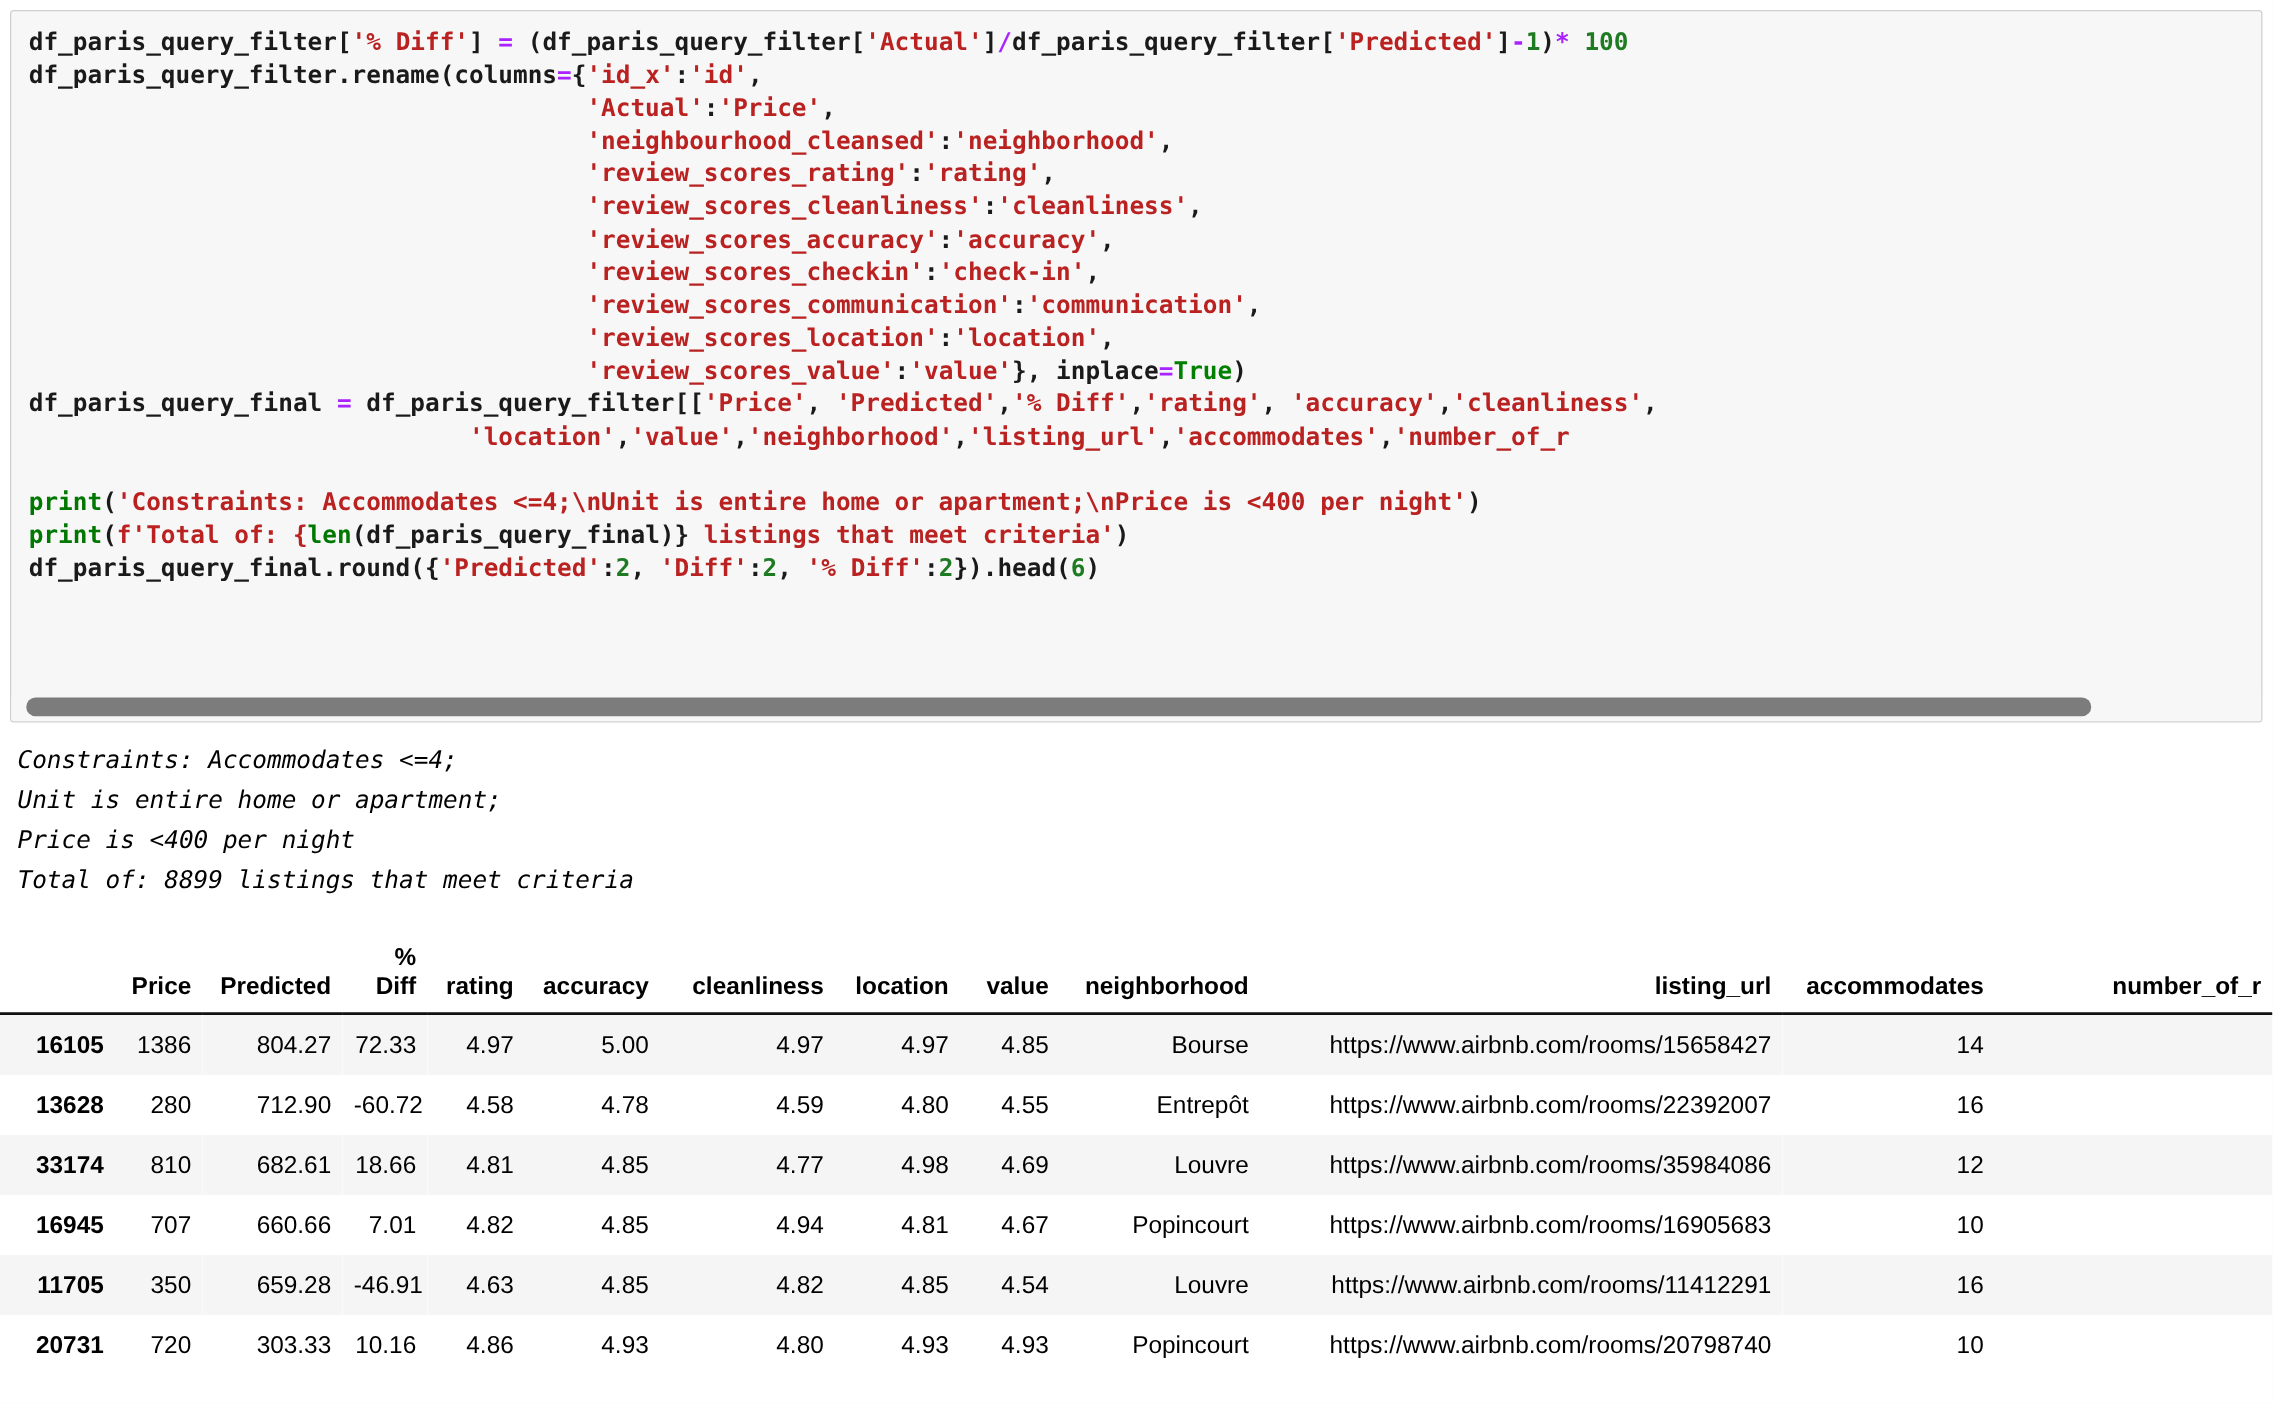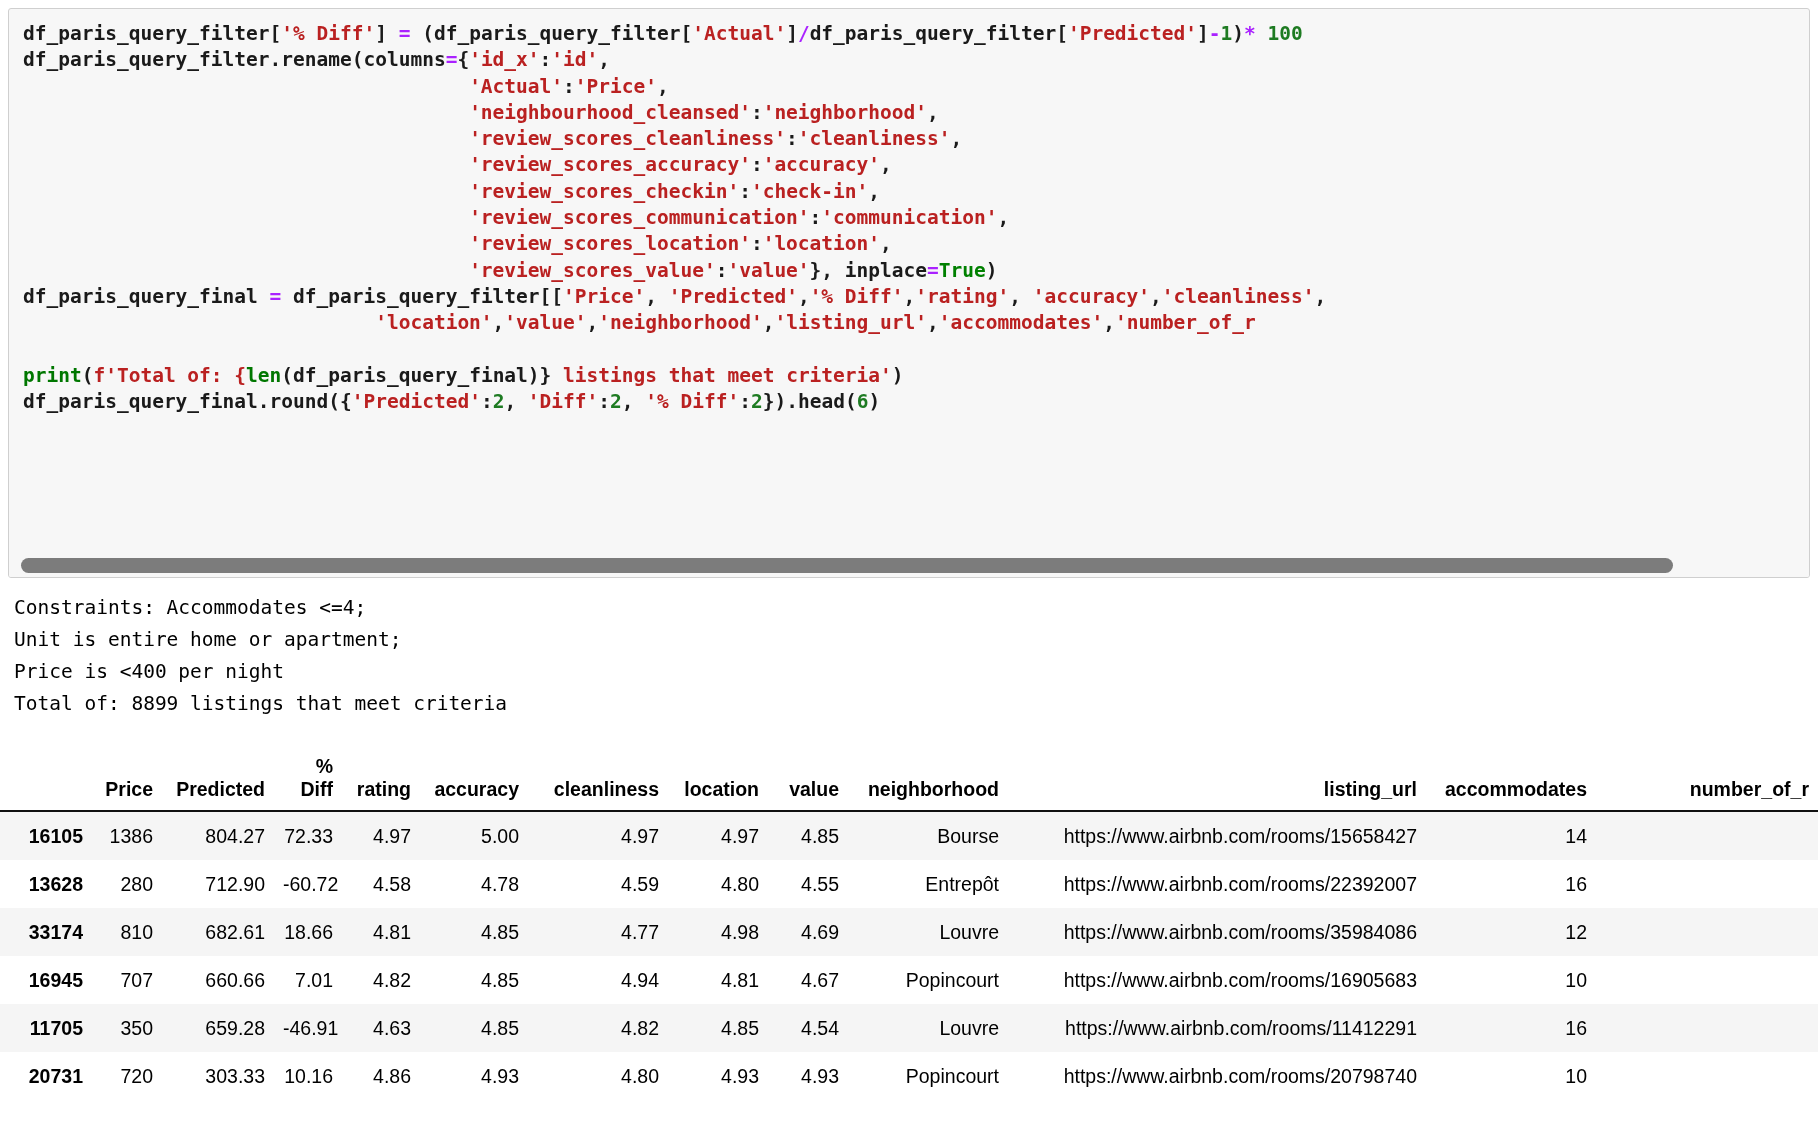--- a/index.html
+++ b/index.html
@@ -64,20 +64,21 @@
     position: absolute;
     left: 14px; top: 592px;
     width: 1600px;
   }
   .stdout-line {
     font-family: "DejaVu Sans Mono", "Liberation Mono", monospace;
     font-size: 19.5px;
     line-height: 32px;
     color: #000000;
     white-space: pre;
+    font-style: italic;
   }
 
   
   .df-wrap {
     position: absolute;
     left: 0px; top: 755px;
     width: 1818px;
     overflow: hidden;
   }
   table.df {
@@ -128,29 +129,31 @@
 <body>
 
 <div id="root">
 
   <div class="code-cell">
     <div class="code-body" id="code-body">
         <div class="code-line"><span class="tok-plain">df_paris_query_filter[</span><span class="tok-str">'% Diff'</span><span class="tok-plain">] </span><span class="tok-op">=</span><span class="tok-plain"> (df_paris_query_filter[</span><span class="tok-str">'Actual'</span><span class="tok-plain">]</span><span class="tok-op">/</span><span class="tok-plain">df_paris_query_filter[</span><span class="tok-str">'Predicted'</span><span class="tok-plain">]</span><span class="tok-op">-</span><span class="tok-num">1</span><span class="tok-plain">)</span><span class="tok-op">*</span><span class="tok-plain"> </span><span class="tok-num">100</span></div>
         <div class="code-line"><span class="tok-plain">df_paris_query_filter.rename(columns</span><span class="tok-op">=</span><span class="tok-plain">{</span><span class="tok-str">'id_x'</span><span class="tok-plain">:</span><span class="tok-str">'id'</span><span class="tok-plain">,</span></div>
         <div class="code-line"><span class="tok-plain">                                      </span><span class="tok-str">'Actual'</span><span class="tok-plain">:</span><span class="tok-str">'Price'</span><span class="tok-plain">,</span></div>
         <div class="code-line"><span class="tok-plain">                                      </span><span class="tok-str">'neighbourhood_cleansed'</span><span class="tok-plain">:</span><span class="tok-str">'neighborhood'</span><span class="tok-plain">,</span></div>
+        <div class="code-line"><span class="tok-plain">                                      </span><span class="tok-str">'review_scores_rating'</span><span class="tok-plain">:</span><span class="tok-str">'rating'</span><span class="tok-plain">,</span></div>
         <div class="code-line"><span class="tok-plain">                                      </span><span class="tok-str">'review_scores_cleanliness'</span><span class="tok-plain">:</span><span class="tok-str">'cleanliness'</span><span class="tok-plain">,</span></div>
         <div class="code-line"><span class="tok-plain">                                      </span><span class="tok-str">'review_scores_accuracy'</span><span class="tok-plain">:</span><span class="tok-str">'accuracy'</span><span class="tok-plain">,</span></div>
         <div class="code-line"><span class="tok-plain">                                      </span><span class="tok-str">'review_scores_checkin'</span><span class="tok-plain">:</span><span class="tok-str">'check-in'</span><span class="tok-plain">,</span></div>
         <div class="code-line"><span class="tok-plain">                                      </span><span class="tok-str">'review_scores_communication'</span><span class="tok-plain">:</span><span class="tok-str">'communication'</span><span class="tok-plain">,</span></div>
         <div class="code-line"><span class="tok-plain">                                      </span><span class="tok-str">'review_scores_location'</span><span class="tok-plain">:</span><span class="tok-str">'location'</span><span class="tok-plain">,</span></div>
         <div class="code-line"><span class="tok-plain">                                      </span><span class="tok-str">'review_scores_value'</span><span class="tok-plain">:</span><span class="tok-str">'value'</span><span class="tok-plain">}, inplace</span><span class="tok-op">=</span><span class="tok-bi">True</span><span class="tok-plain">)</span></div>
         <div class="code-line"><span class="tok-plain">df_paris_query_final </span><span class="tok-op">=</span><span class="tok-plain"> df_paris_query_filter[[</span><span class="tok-str">'Price'</span><span class="tok-plain">, </span><span class="tok-str">'Predicted'</span><span class="tok-plain">,</span><span class="tok-str">'% Diff'</span><span class="tok-plain">,</span><span class="tok-str">'rating'</span><span class="tok-plain">, </span><span class="tok-str">'accuracy'</span><span class="tok-plain">,</span><span class="tok-str">'cleanliness'</span><span class="tok-plain">,</span></div>
         <div class="code-line"><span class="tok-plain">                              </span><span class="tok-str">'location'</span><span class="tok-plain">,</span><span class="tok-str">'value'</span><span class="tok-plain">,</span><span class="tok-str">'neighborhood'</span><span class="tok-plain">,</span><span class="tok-str">'listing_url'</span><span class="tok-plain">,</span><span class="tok-str">'accommodates'</span><span class="tok-plain">,</span><span class="tok-str">'number_of_r</span></div>
         <div class="code-line blank">&nbsp;</div>
+        <div class="code-line"><span class="tok-kw">print</span><span class="tok-plain">(</span><span class="tok-str">'Constraints: Accommodates &lt;=4;\nUnit is entire home or apartment;\nPrice is &lt;400 per night'</span><span class="tok-plain">)</span></div>
         <div class="code-line"><span class="tok-kw">print</span><span class="tok-plain">(</span><span class="tok-str">f'Total of: {</span><span class="tok-kw">len</span><span class="tok-plain">(df_paris_query_final)}</span><span class="tok-str"> listings that meet criteria'</span><span class="tok-plain">)</span></div>
         <div class="code-line"><span class="tok-plain">df_paris_query_final.round({</span><span class="tok-str">'Predicted'</span><span class="tok-plain">:</span><span class="tok-num">2</span><span class="tok-plain">, </span><span class="tok-str">'Diff'</span><span class="tok-plain">:</span><span class="tok-num">2</span><span class="tok-plain">, </span><span class="tok-str">'% Diff'</span><span class="tok-plain">:</span><span class="tok-num">2</span><span class="tok-plain">}).head(</span><span class="tok-num">6</span><span class="tok-plain">)</span></div>
       </div>
     <div class="hscroll-track">
       <div class="hscroll-thumb"></div>
     </div>
   </div>
 
   <div class="stdout" id="stdout-block">
       <div class="stdout-line">Constraints: Accommodates &lt;=4;</div>

